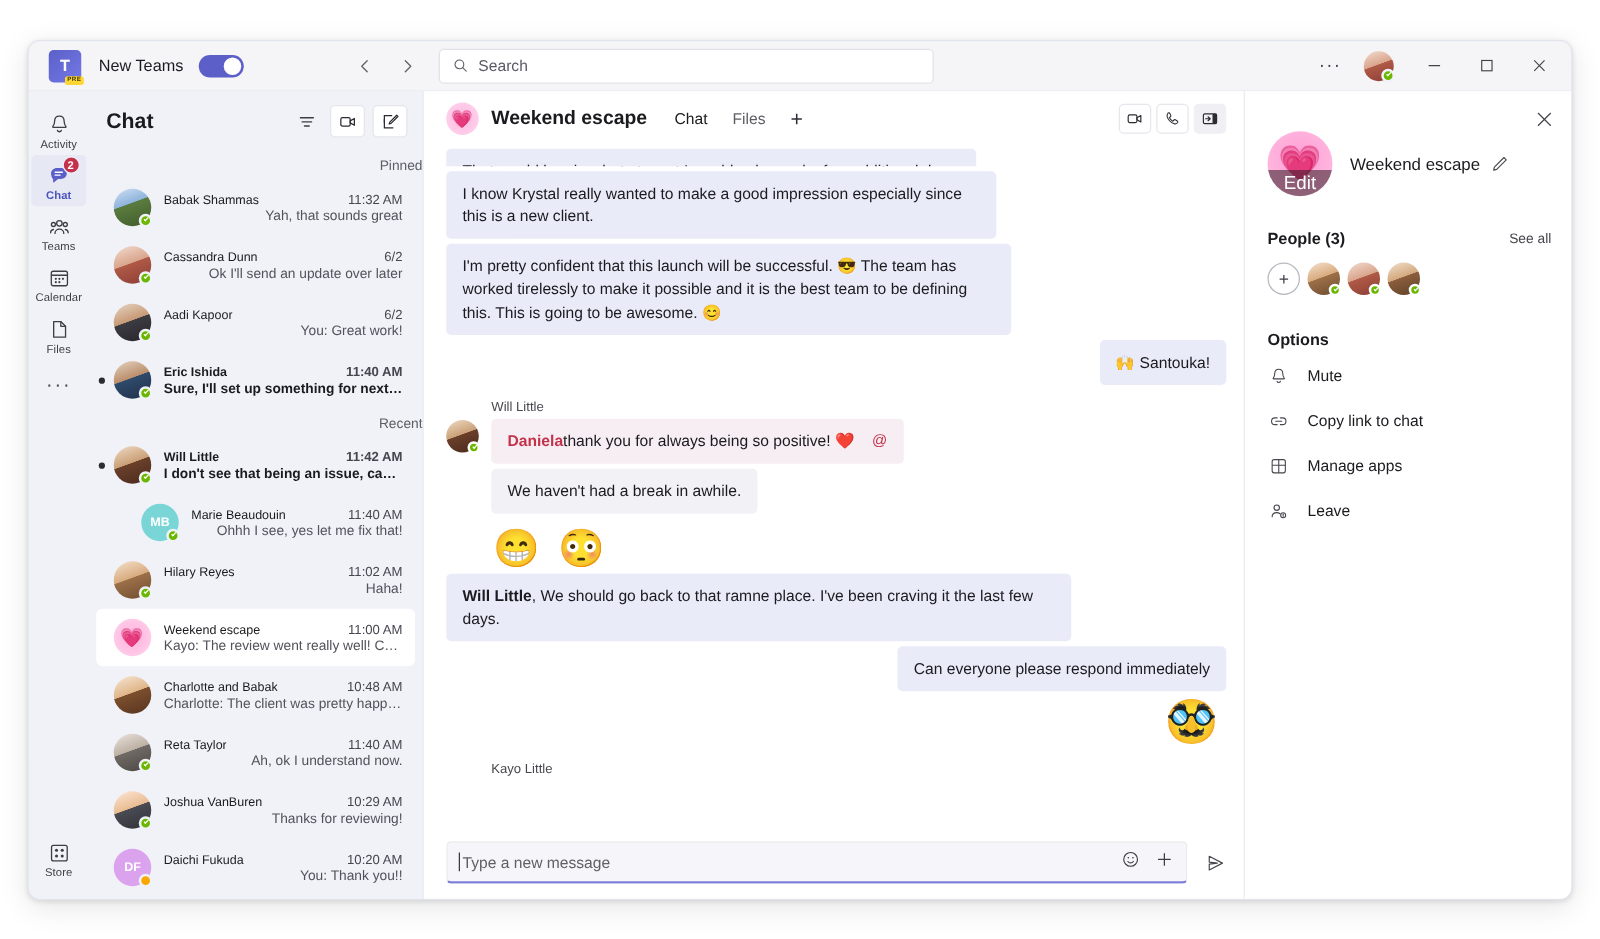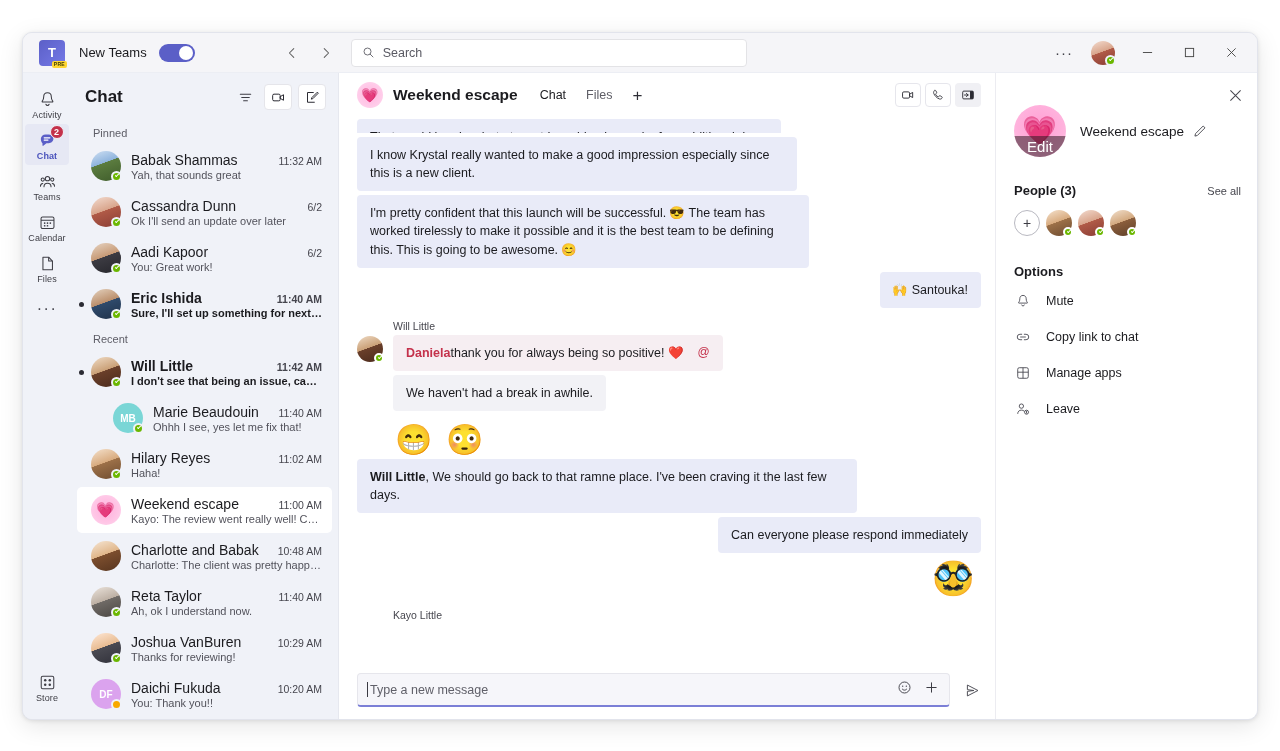--- a/index.html
+++ b/index.html
@@ -146,21 +146,21 @@
   .filter-btn {
     width:26px; height:26px; display:flex; align-items:center;
     justify-content:center; color:#3c3c44; cursor:pointer; border-radius:4px;
   }
   .sq-btn {
     width:28px; height:26px; border-radius:4px; background:#fff;
     border:1px solid #e5e5ea;
     display:flex; align-items:center; justify-content:center;
     color:#2b2b33; cursor:pointer;
   }
-  .chat-scroll { flex:1; overflow:hidden; padding-bottom:6px; }
+  .chat-scroll { flex:1; overflow:hidden; padding-bottom:6px;text-align:right; }
   .sec-label {
     font-size:11px; color:#5d5d66; padding: 6px 0 4px 22px;
   }
   .chat-row {
     height: 46px; display:flex; align-items:center;
     padding: 0 10px 0 8px; margin: 0 6px; border-radius:5px;
     cursor:pointer; position:relative;
   }
   .chat-row.selected { background:#ffffff; }
   .unread-dot {
@@ -181,21 +181,21 @@
   .p-online { background:#6bb700; }
   .p-away { background:#f8a800; }
   .presence .chk {
     position:absolute; left:1.5px; top:1px; width:4px; height:2px;
     border-left:1.2px solid #fff; border-bottom:1.2px solid #fff;
     transform:rotate(-45deg);
   }
   .cr-main { flex:1; min-width:0; }
   .cr-line1 { display:flex; align-items:baseline; }
   .cr-name {
-    font-size:14px; color:#1b1b1f; white-space:nowrap;
+    font-size:10px; color:#1b1b1f; white-space:nowrap;
     overflow:hidden; text-overflow:ellipsis; max-width:150px;
   }
   .cr-name.bold { font-weight:700; }
   .cr-time { margin-left:auto; font-size:10.5px; color:#46464e; white-space:nowrap; padding-left:6px; }
   .cr-name.bold ~ .cr-time { font-weight:700; }
   .cr-prev {
     font-size:11px; color:#52525b; white-space:nowrap;
     overflow:hidden; text-overflow:ellipsis; margin-top:1px;
   }
   .cr-prev.bold { font-weight:700; color:#1b1b1f; }

